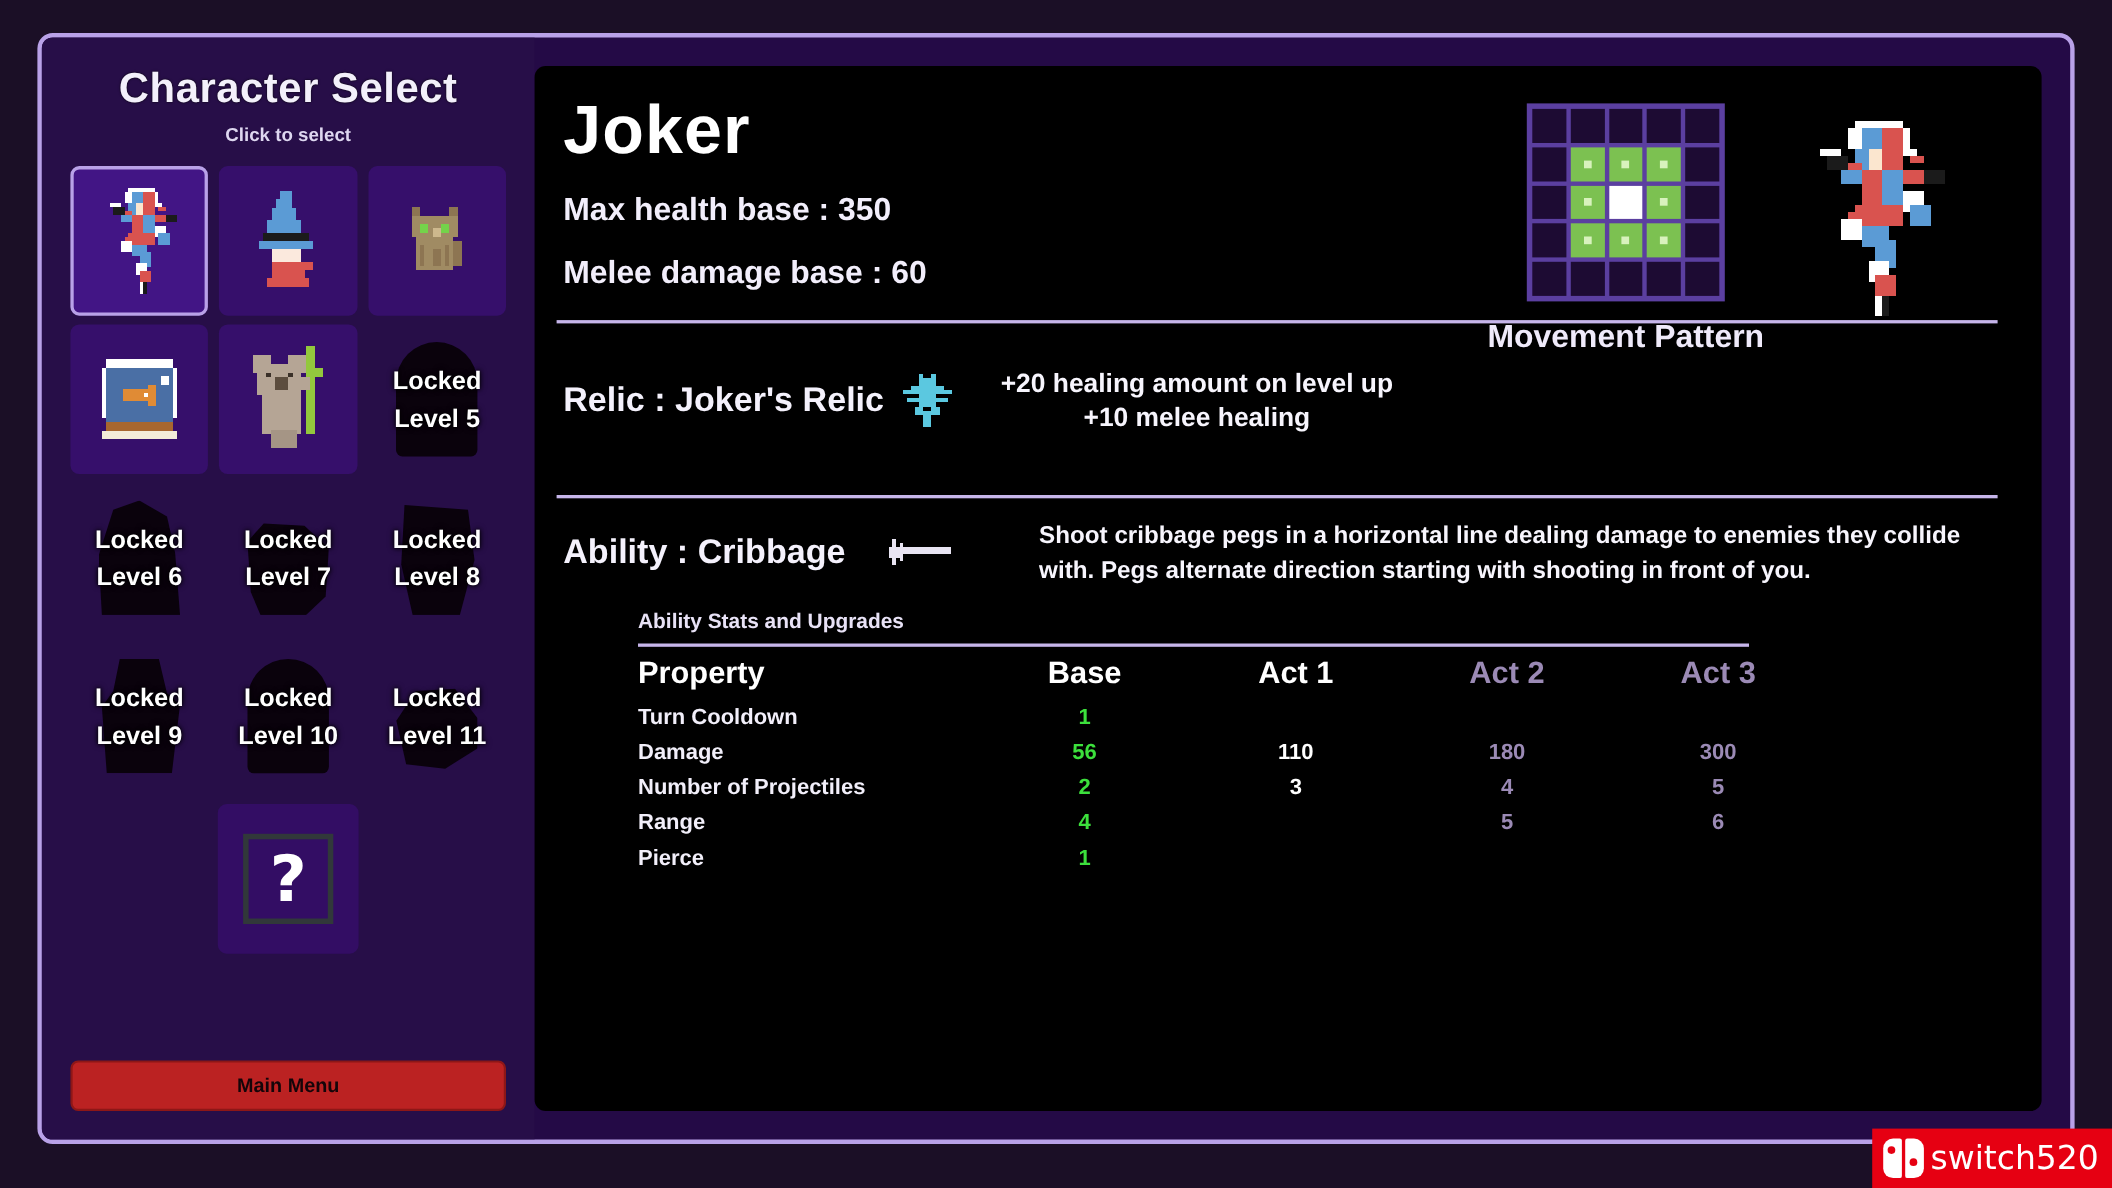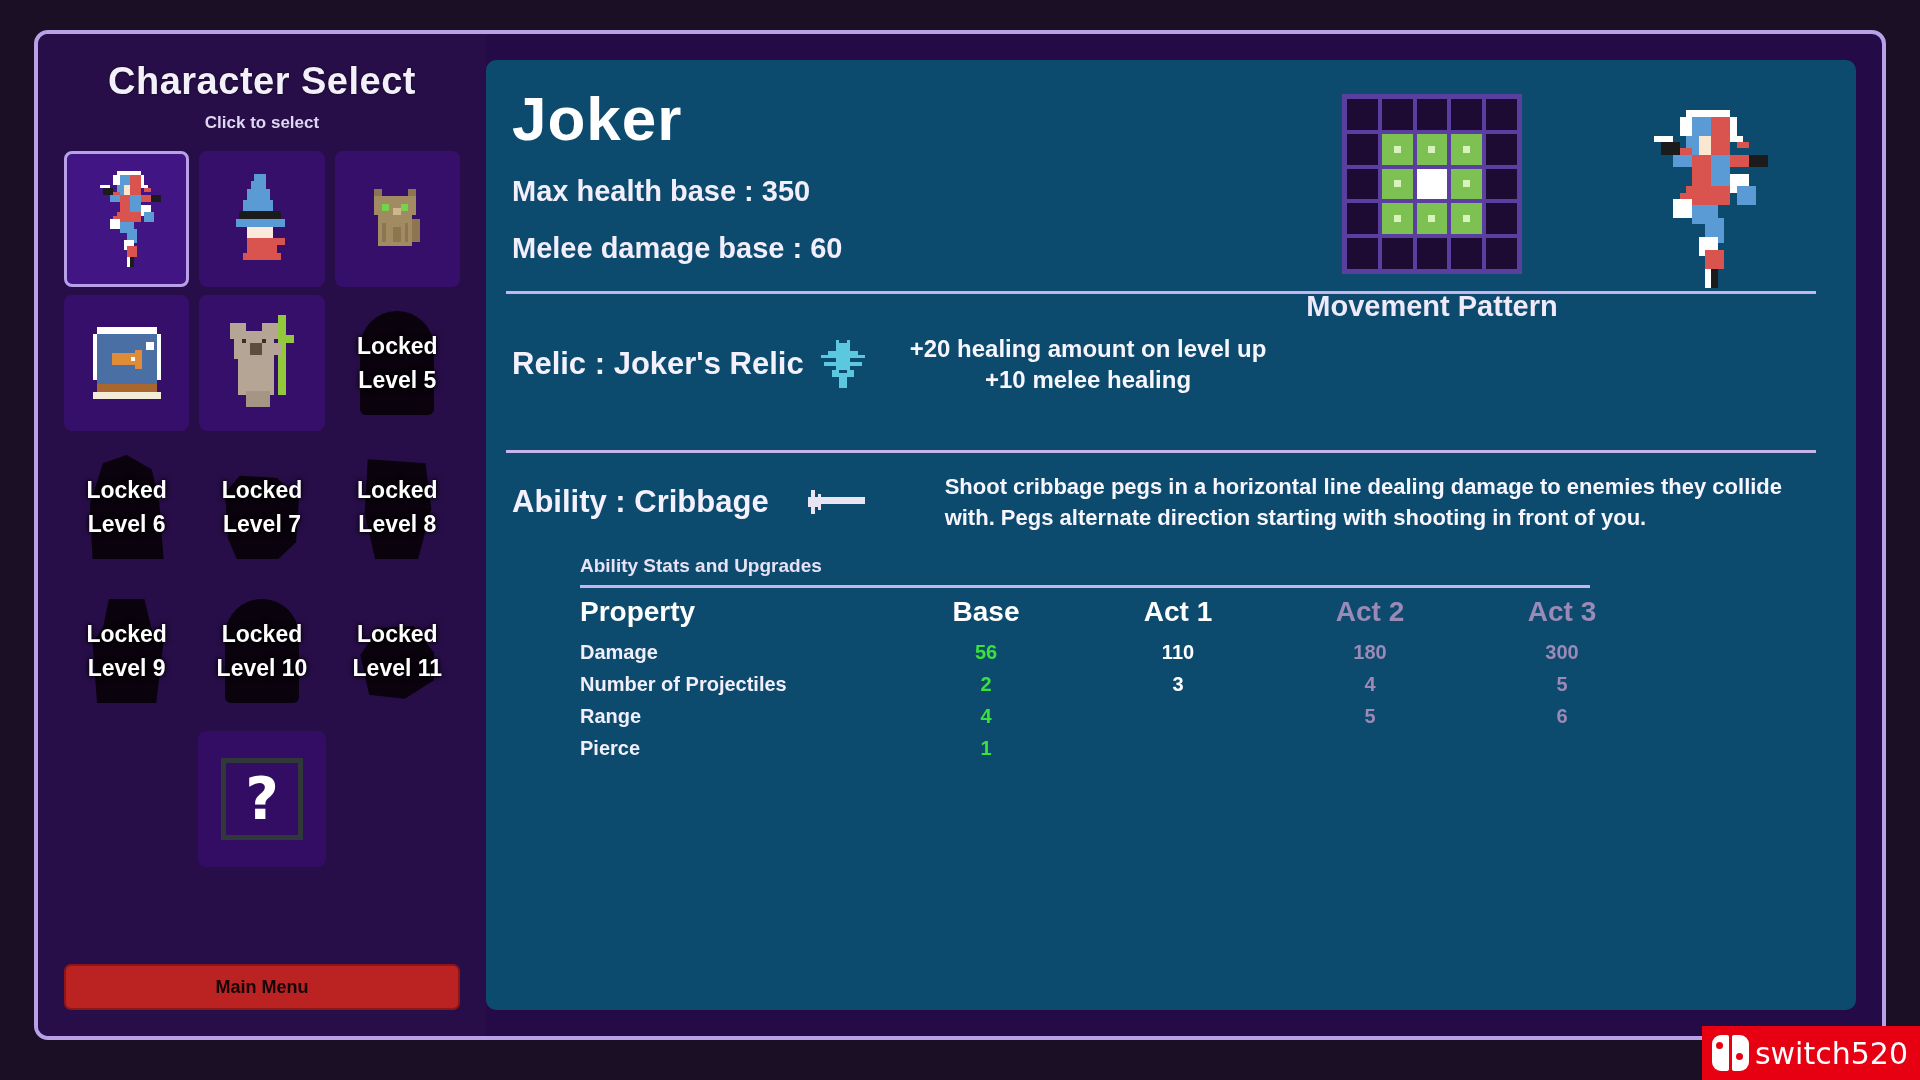--- a/index.html
+++ b/index.html
@@ -156,21 +156,21 @@
     display: flex;
     align-items: center;
     justify-content: center;
     cursor: pointer;
   }
 
   
   #detail-panel {
     flex: 1;
     margin: 26px 26px 26px 0;
-    background: #0c4a6e;
+    background: #000000;
     border-radius: 10px;
     position: relative;
     padding: 26px 40px 0 20px;
   }
 
   #char-name {
     color: #ffffff;
     font-size: 62px;
     font-weight: 700;
     letter-spacing: 1px;
@@ -181,21 +181,21 @@
     color: #f2eefb;
     font-size: 29px;
     font-weight: 700;
     margin-left: 6px;
     margin-top: 24px;
   }
 
   
   #movement-block {
     position: absolute;
-    left: 816px;
+    left: 862px;
     top: 34px;
     width: 260px;
     text-align: center;
   }
   #movement-grid {
     margin: 0 auto;
     width: 180px;
     height: 180px;
     background: #5b3fa0;
     padding: 5px;
@@ -687,20 +687,27 @@
           <tr>
             <th class="th-prop">Property</th>
             <th class="th-base">Base</th>
             <th class="th-act1">Act 1</th>
             <th class="th-act2">Act 2</th>
             <th class="th-act3">Act 3</th>
           </tr>
         </thead>
         <tbody>
           <tr>
+            <td class="cell-prop">Turn Cooldown</td>
+            <td class="cell-base">1</td>
+            <td class="cell-act1"></td>
+            <td class="cell-act2"></td>
+            <td class="cell-act3"></td>
+          </tr>
+          <tr>
             <td class="cell-prop">Damage</td>
             <td class="cell-base">56</td>
             <td class="cell-act1">110</td>
             <td class="cell-act2">180</td>
             <td class="cell-act3">300</td>
           </tr>
           <tr>
             <td class="cell-prop">Number of Projectiles</td>
             <td class="cell-base">2</td>
             <td class="cell-act1">3</td>

